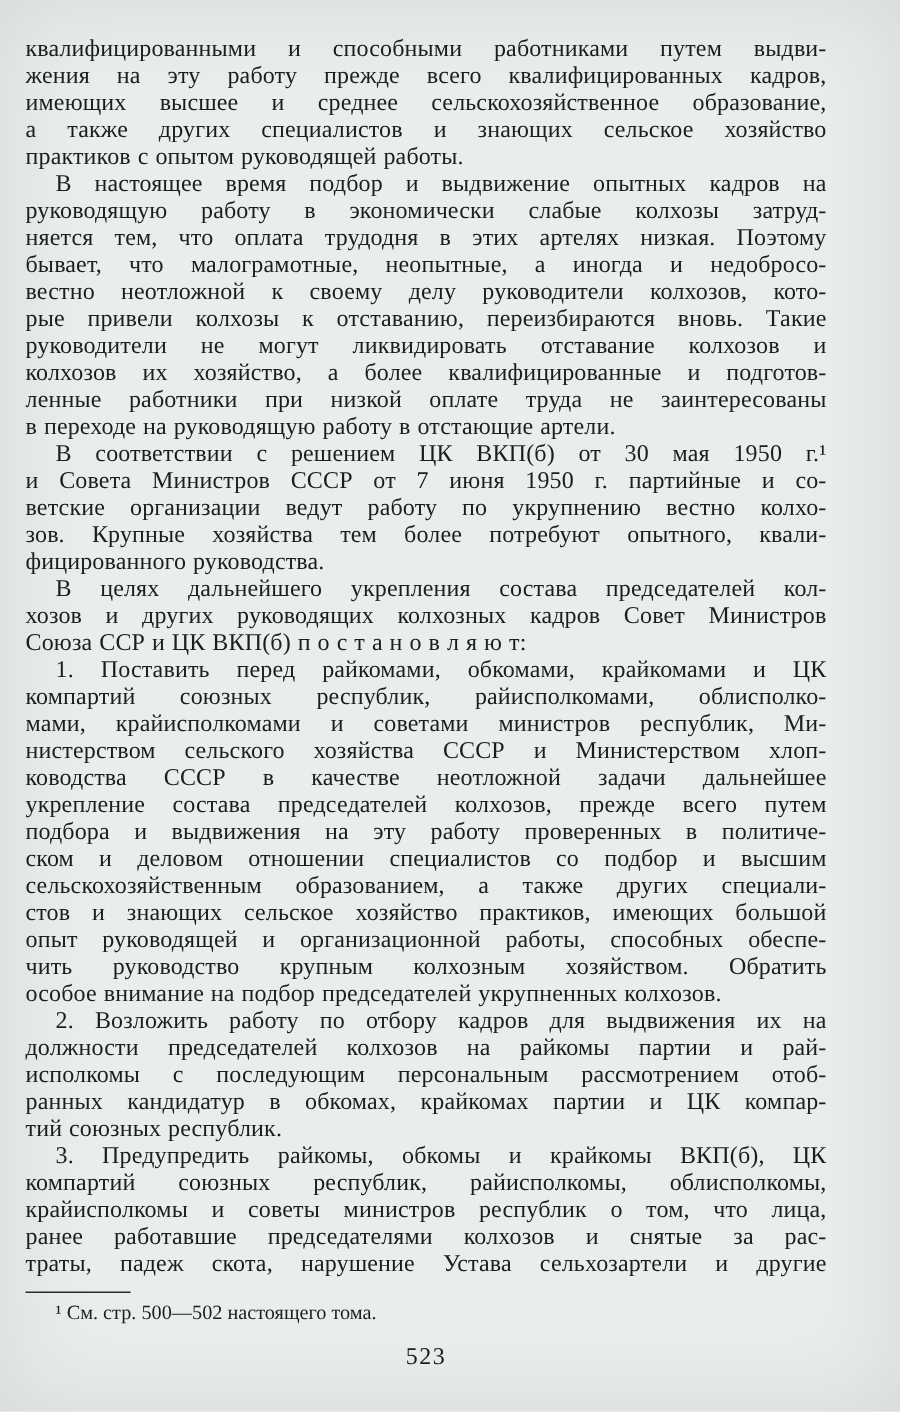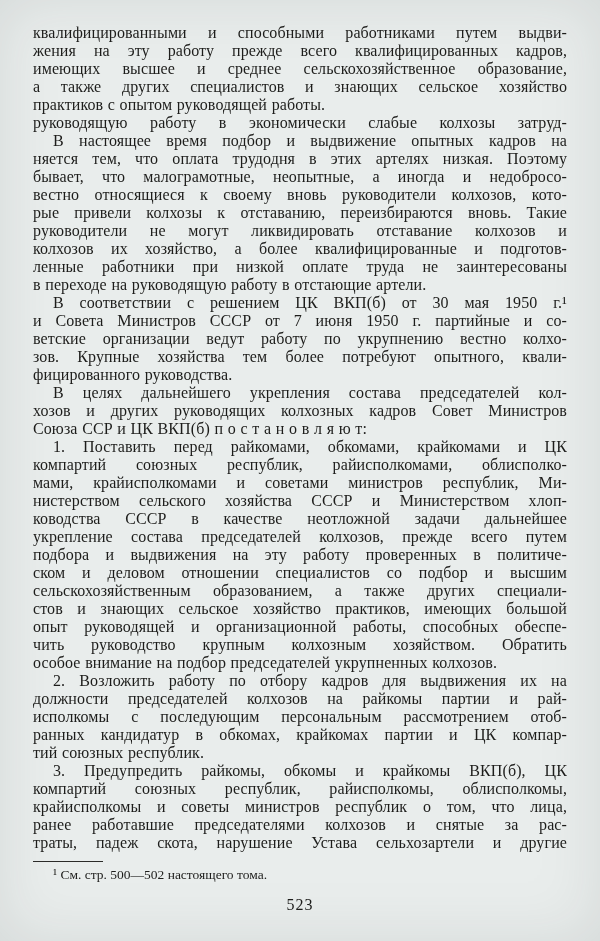--- a/index.html
+++ b/index.html
@@ -14,21 +14,21 @@
     position: relative;
     width: 600px;
     height: 941px;
     background: #e9edec;
     font-family: "Liberation Serif", "DejaVu Serif", serif;
     color: #1d1d1b;
     box-shadow: inset 0 0 60px rgba(120,130,128,0.18);
   }
   .text-block {
     position: absolute;
-    left: 33px;
+    left: 17px;
     top: 24px;
     width: 534px;
   }
   .paragraph { margin: 0; padding: 0; }
   .line {
     font-size: 16px;
     line-height: 18px;
     letter-spacing: 0.1px;
     word-spacing: 0.5px;
   }
@@ -67,25 +67,25 @@
   <div class="text-block">
     <main id="paragraphs">
         <div class="paragraph">
           <div class="line just">квалифицированными и способными работниками путем выдви-</div>
           <div class="line just">жения на эту работу прежде всего квалифицированных кадров,</div>
           <div class="line just">имеющих высшее и среднее сельскохозяйственное образование,</div>
           <div class="line just">а также других специалистов и знающих сельское хозяйство</div>
           <div class="line last">практиков с опытом руководящей работы.</div>
         </div>
         <div class="paragraph">
+          <div class="line just indent">В настоящее время подбор и выдвижение опытных кадров на</div>
           <div class="line just">руководящую работу в экономически слабые колхозы затруд-</div>
-          <div class="line just indent">В настоящее время подбор и выдвижение опытных кадров на</div>
           <div class="line just">няется тем, что оплата трудодня в этих артелях низкая. Поэтому</div>
           <div class="line just">бывает, что малограмотные, неопытные, а иногда и недобросо-</div>
-          <div class="line just">вестно относящиеся к своему вновь руководители колхозов, кото-</div>
+          <div class="line just">вестно неотложной к своему делу руководители колхозов, кото-</div>
           <div class="line just">рые привели колхозы к отставанию, переизбираются вновь. Такие</div>
           <div class="line just">руководители не могут ликвидировать отставание колхозов и</div>
           <div class="line just">колхозов их хозяйство, а более квалифицированные и подготов-</div>
           <div class="line just">ленные работники при низкой оплате труда не заинтересованы</div>
           <div class="line last">в переходе на руководящую работу в отстающие артели.</div>
         </div>
         <div class="paragraph">
           <div class="line just indent">В соответствии с решением ЦК ВКП(б) от 30 мая 1950 г.¹</div>
           <div class="line just">и Совета Министров СССР от 7 июня 1950 г. партийные и со-</div>
           <div class="line just">ветские организации ведут работу по укрупнению вестно колхо-</div>

